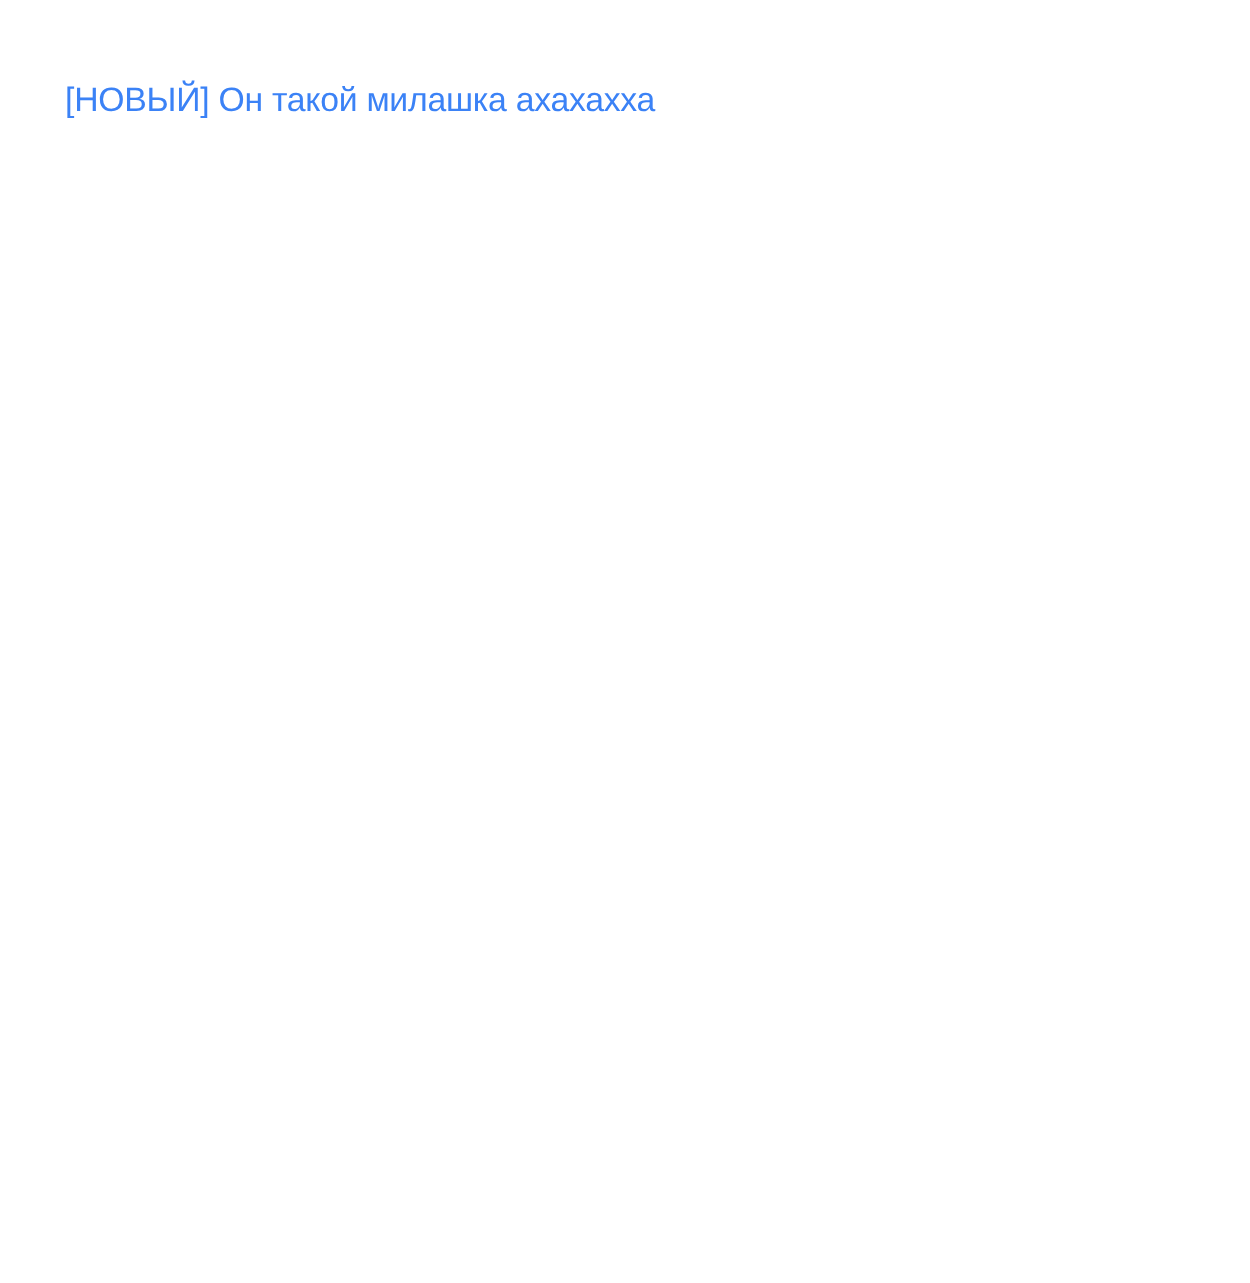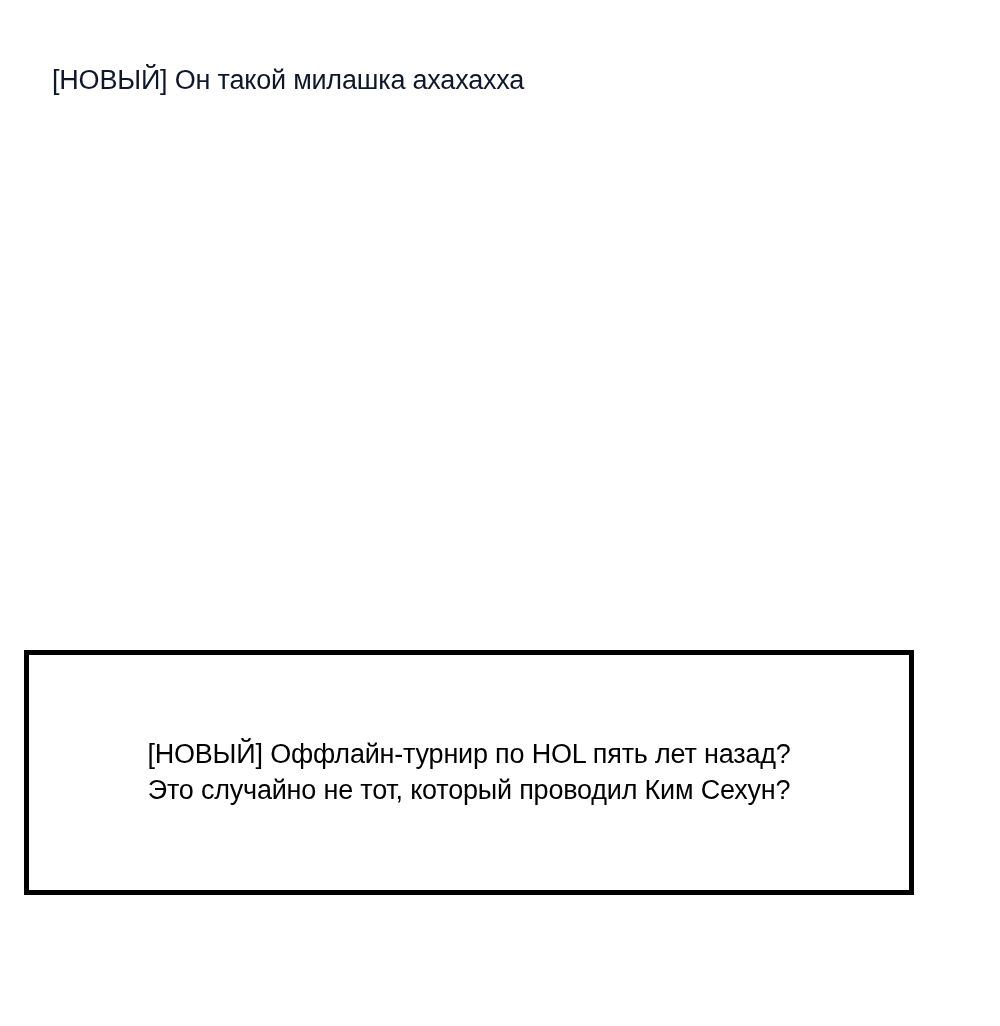--- a/index.html
+++ b/index.html
@@ -24,21 +24,21 @@
 
   
   .top-comment {
     position: absolute;
     left: 52px;
     top: 63px;
     font-size: 27px;
     line-height: 34px;
     letter-spacing: -0.2px;
     white-space: nowrap;
-    color: #0f172a;
+    color: #3b82f6;
   }
 
   
   .caption-box {
     position: absolute;
     left: 24px;
     top: 650px;
     width: 890px;
     height: 245px;
     border: 5px solid #000000;
@@ -63,20 +63,14 @@
     white-space: nowrap;
   }
 </style>
 </head>
 <body>
 
 <div class="page">
 
   <div class="top-comment">[НОВЫЙ] Он такой милашка ахахахха</div>
 
-  <div class="caption-box">
-    <div class="caption-text">
-      <span class="line">[НОВЫЙ] Оффлайн-турнир по HOL пять лет назад?</span>
-      <span class="line">Это случайно не тот, который проводил Ким Сехун?</span>
-    </div>
-  </div>
 
 </div>
 
 </body></html>

